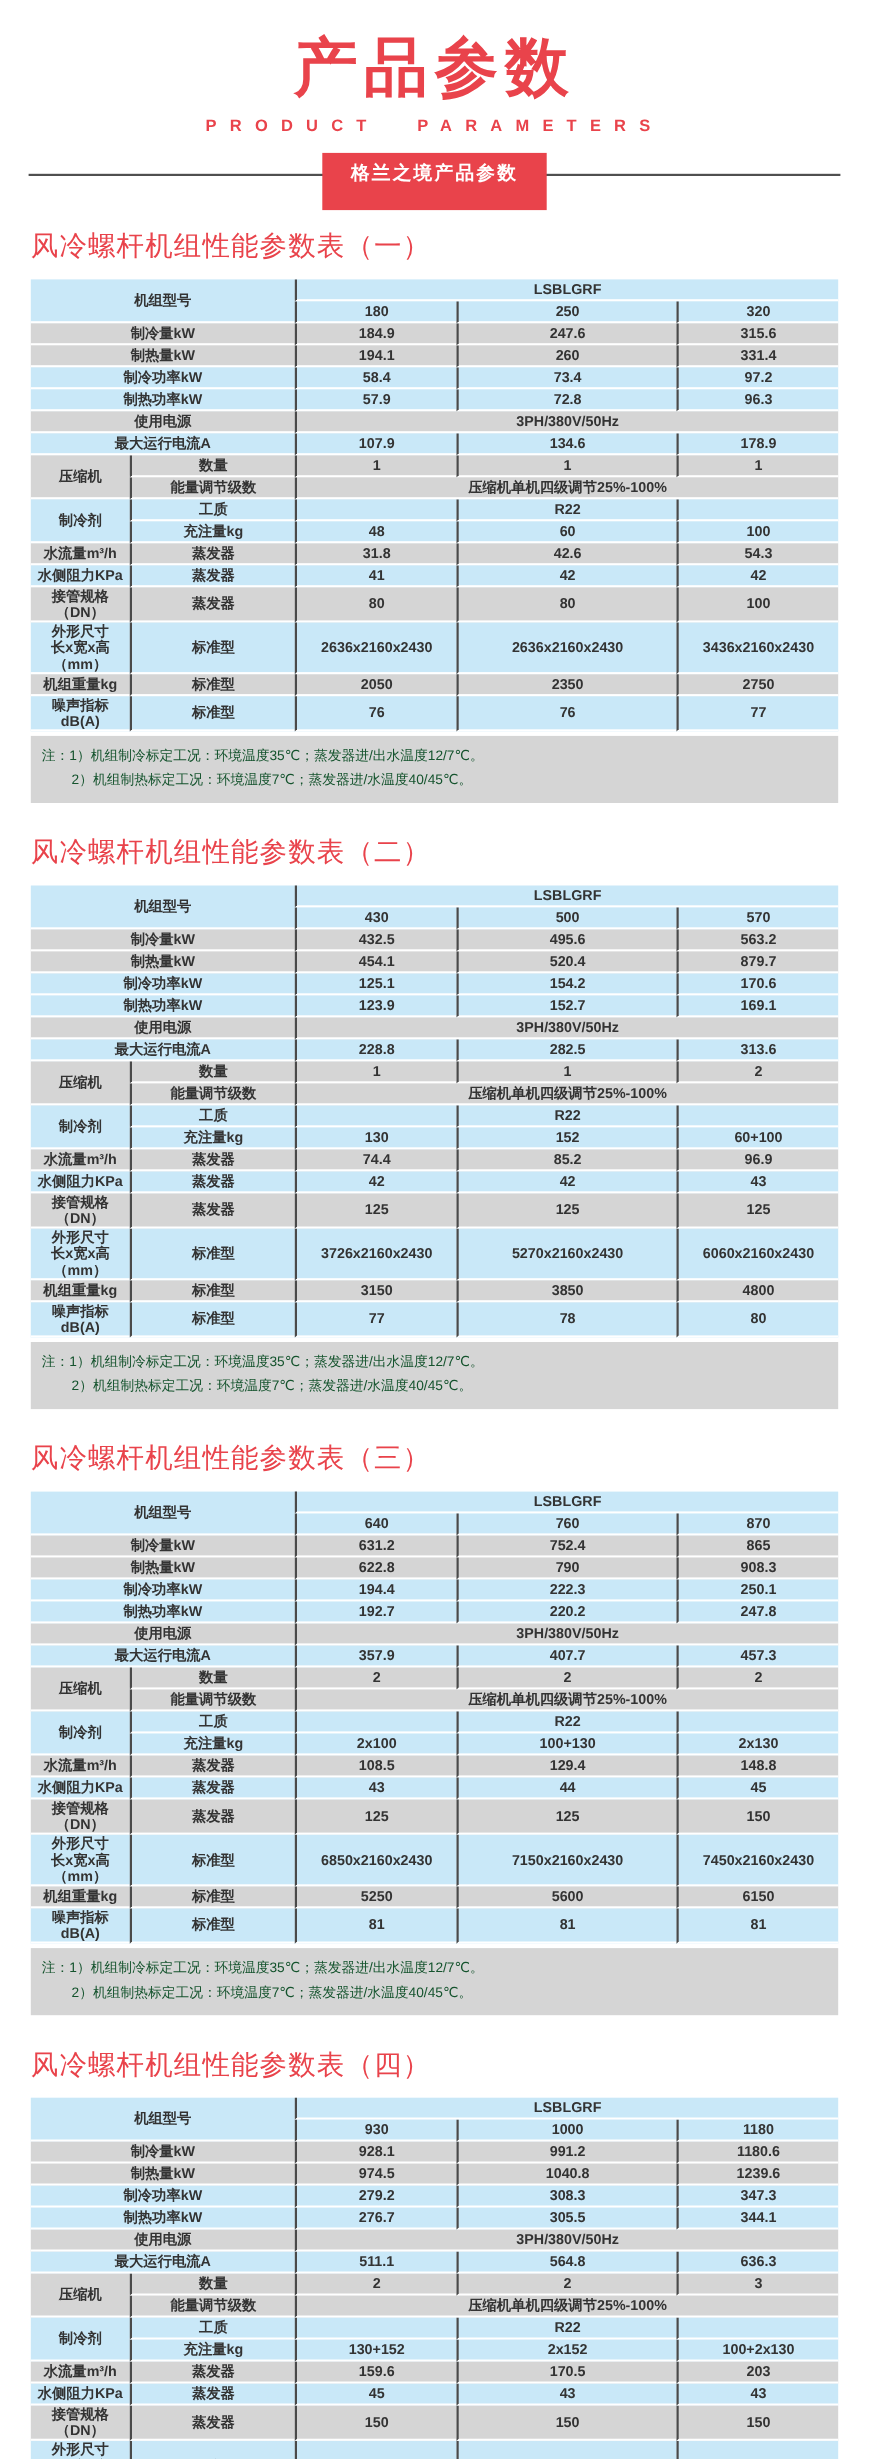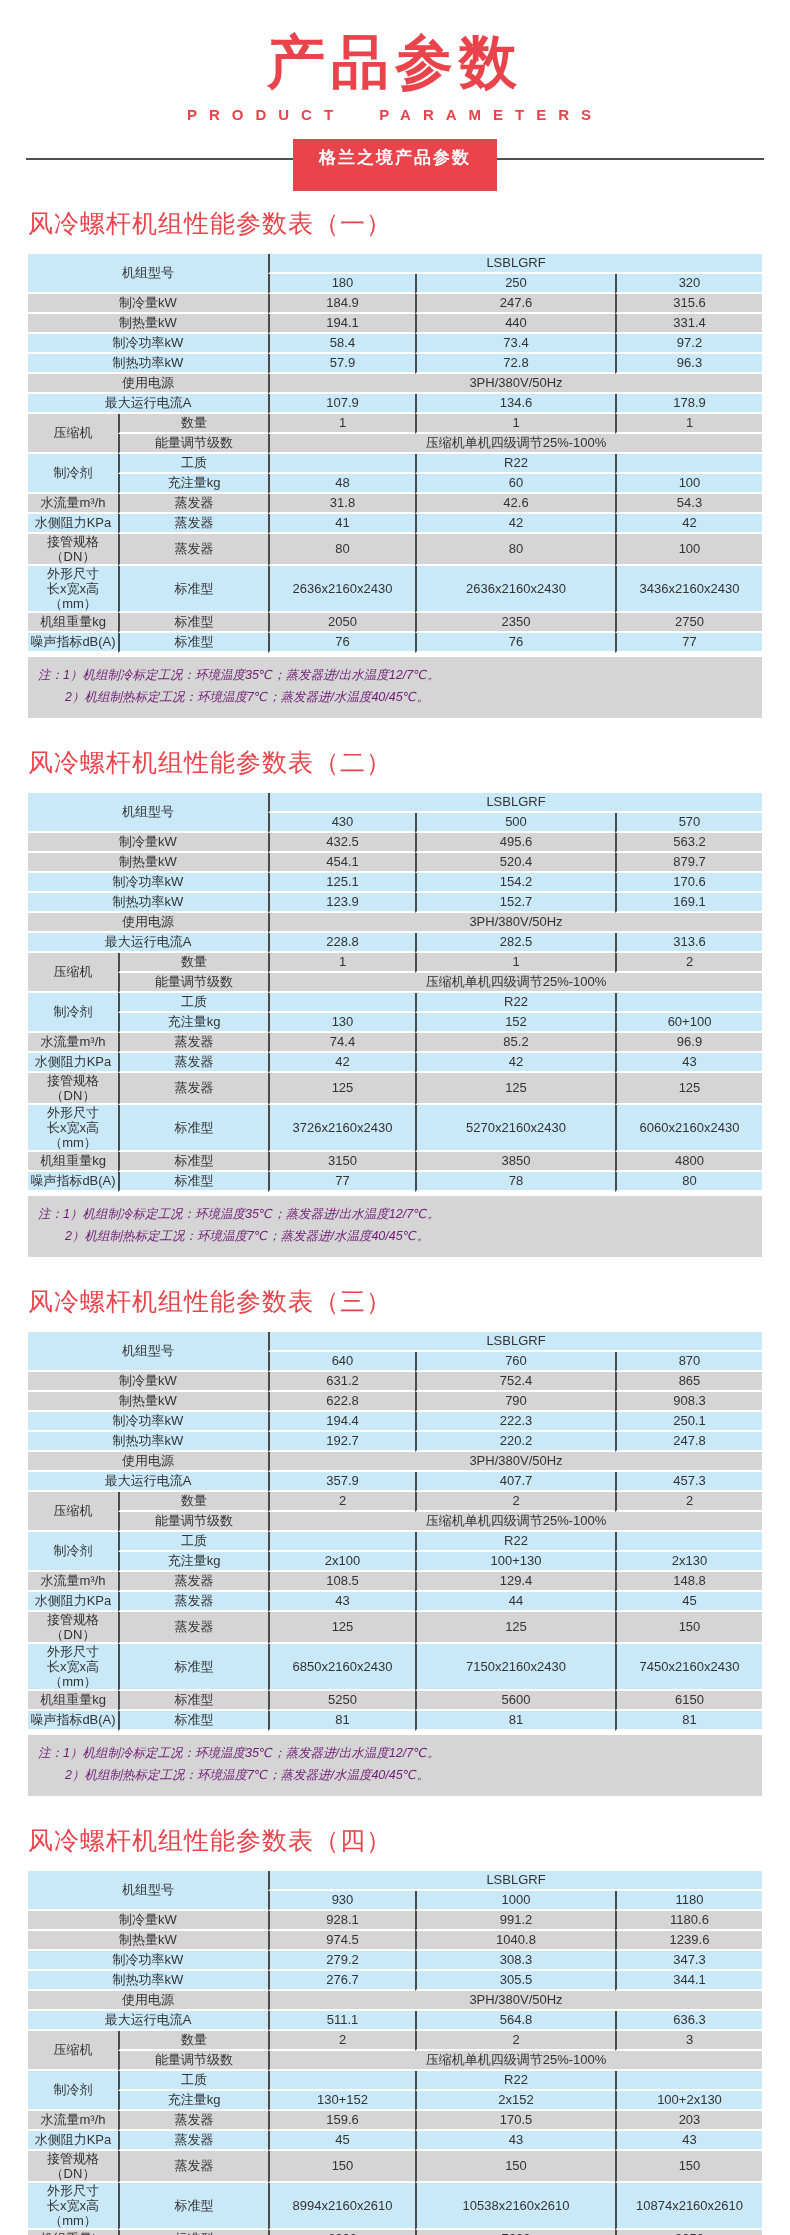--- a/index.html
+++ b/index.html
@@ -33,38 +33,38 @@
 
   
   section { margin:0 28px; }
   .sec-title {
     color:var(--red); font-size:25px; font-weight:normal;
     margin:28px 0 14px; letter-spacing:1px;
   }
 
   table.spec {
     width:734px; border-collapse:separate; border-spacing:0;
-    table-layout:fixed; font-size:13px; color:#333;
+    table-layout:fixed; font-size:13px; color:#333;font-weight:bold;
   }
   table.spec td {
     text-align:center; padding:0 2px; height:18px;
     border-bottom:2px solid #fff; overflow:hidden;
     line-height:15px;
   }
   .blue { background:var(--blue); }
   .gray { background:var(--gray); }
   .vline { border-left:2px solid #4a4a4a; }
   .lbl-left { text-align:left; padding-left:8px; }
   td.h2row { height:36px;margin-left:48px; }
   td.h3row { height:52px; }
   .ml { display:block; line-height:15px; }
 
   .notes {
     background:var(--gray); margin-top:4px; padding:7px 10px 9px;
-    font-size:12.5px; line-height:1.8; color:#701a75;font-style:italic;
+    font-size:12.5px; line-height:1.8; color:#14532d;
   }
   .notes .n2 { padding-left:27px; }
 </style>
 </head>
 <body>
 
 <div class="page">
 
   <div class="hero">
     <div class="hero-title">产品参数</div>
@@ -98,21 +98,21 @@
             </tr>
             <tr>
               <td class="gray" colspan="2">制冷量kW</td>
               <td class="gray vline">184.9</td>
               <td class="gray vline">247.6</td>
               <td class="gray vline">315.6</td>
             </tr>
             <tr>
               <td class="gray" colspan="2">制热量kW</td>
               <td class="gray vline">194.1</td>
-              <td class="gray vline">440</td>
+              <td class="gray vline">260</td>
               <td class="gray vline">331.4</td>
             </tr>
             <tr>
               <td class="blue" colspan="2">制冷功率kW</td>
               <td class="blue vline">58.4</td>
               <td class="blue vline">73.4</td>
               <td class="blue vline">97.2</td>
             </tr>
             <tr>
               <td class="blue" colspan="2">制热功率kW</td>

